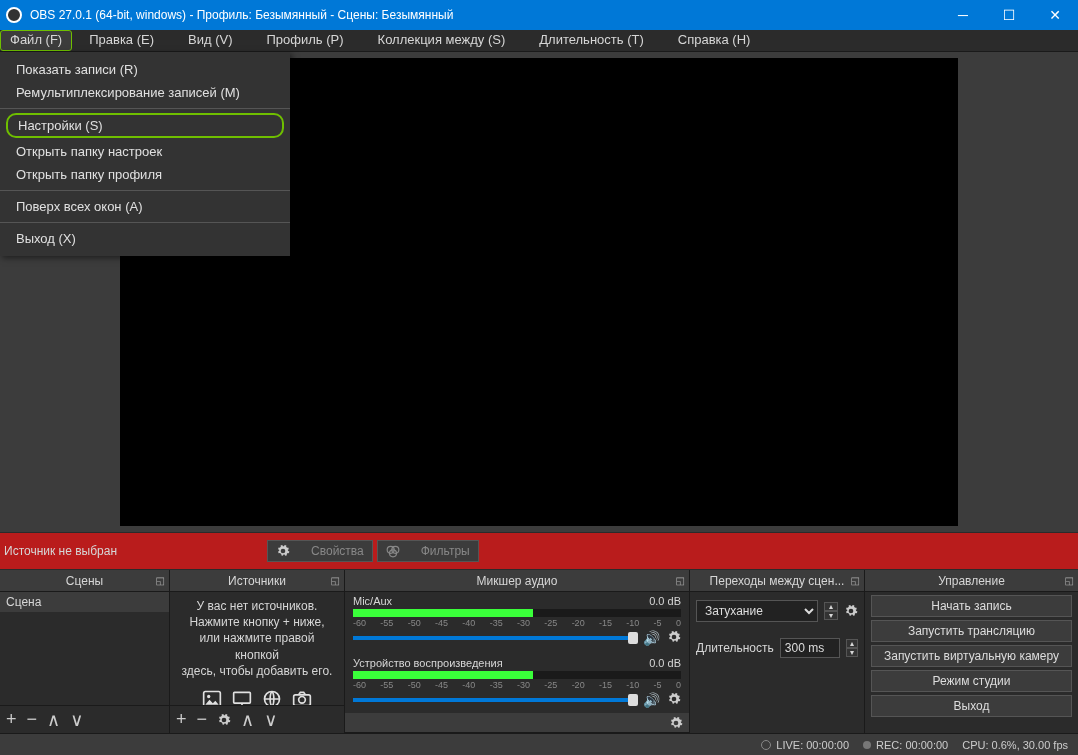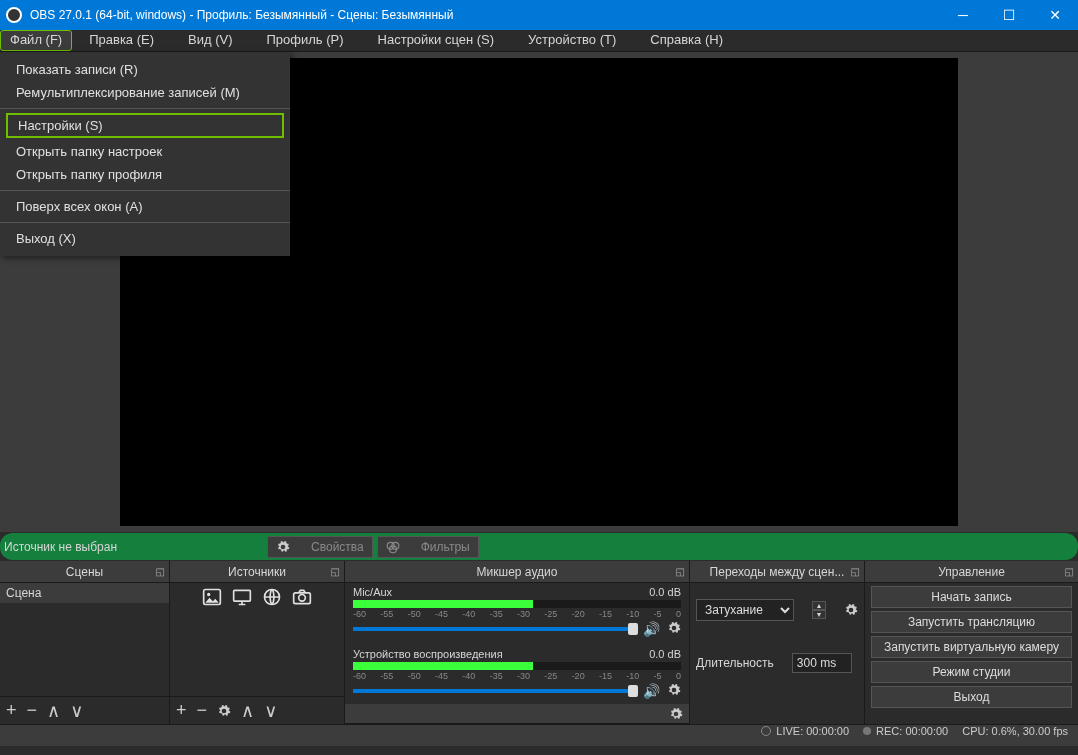--- a/index.html
+++ b/index.html
@@ -11,26 +11,26 @@
 .titlebar .win-btns { display: flex; }
 .titlebar .win-btn { width: 46px; height: 30px; display: flex; align-items: center; justify-content: center; font-size: 14px; }
 
 .menubar { background: #2b2b2b; height: 22px; display: flex; border-bottom: 1px solid #1a1a1a; }
 .menubar .menu-item { padding: 2px 17px; font-size: 13px; }
 .menubar .menu-item.active { background: #3c3c3c; border: 1px solid #6fbf00; border-radius: 3px; padding: 1px 9px; }
 
 .dropdown { position: absolute; top: 52px; left: 0; background: #333; width: 290px; padding: 6px 0; z-index: 10; box-shadow: 2px 2px 6px rgba(0,0,0,.5); }
 .dropdown .ditem { padding: 4px 16px; font-size: 13px; color: #e0e0e0; }
 .dropdown .sep { height: 1px; background: #555; margin: 4px 0; }
-.dropdown .ditem.hl { border: 2px solid #6fbf00; border-radius: 0; margin: 2px 6px; padding: 3px 10px; }
+.dropdown .ditem.hl { border: 2px solid #6fbf00; border-radius: 10px; margin: 2px 6px; padding: 3px 10px; }
 
 .preview-area { background: #3c3c3c; height: 480px; display: flex; justify-content: center; align-items: center; padding: 8px; }
 .preview { width: 838px; height: 468px; background: #000; }
 
-.toolbar-row { background: #15803d; height: 29px; display: flex; align-items: center; border-top: 1px solid #2b2b2b; border-bottom: 1px solid #2b2b2b; padding: 0 4px; border-radius: 13px; }
+.toolbar-row { background: #b91c1c; height: 38px; display: flex; align-items: center; border-top: 1px solid #2b2b2b; border-bottom: 1px solid #2b2b2b; padding: 0 4px; }
 .toolbar-row .src-label { font-size: 12px; padding-right: 150px; }
 .tbtn { background: #3c3c3c; border: 1px solid #555; padding: 3px 8px; display: inline-flex; align-items: center; gap: 21px; color: #888; font-size: 12px; }
 
 .docks { display: flex; height: 163px; background: #2b2b2b; }
 .dock { display: flex; flex-direction: column; border-right: 1px solid #1a1a1a; }
 .dock-header { background: #3c3c3c; height: 22px; display: flex; align-items: center; justify-content: center; font-size: 12px; position: relative; border-bottom: 1px solid #1a1a1a; }
 .dock-header .pop { position: absolute; right: 4px; font-size: 10px; color: #aaa; }
 .dock-body { flex: 1; background: #2b2b2b; overflow: hidden; }
 .dock-footer { height: 28px; background: #2b2b2b; display: flex; align-items: center; gap: 10px; padding: 0 6px; border-top: 1px solid #1a1a1a; }
 
@@ -46,31 +46,31 @@
 .mixer-ch .label-row { display:flex; justify-content:space-between; font-size:11px; }
 .mixer-ch .meter { height: 8px; margin-top: 2px; background: linear-gradient(to right, #3aff3a 0%, #3aff3a 62%, #ffe000 62%, #ffe000 82%, #ff3a3a 82%, #ff3a3a 100%); position:relative; }
 .mixer-ch .meter .mask{ position:absolute; right:0; top:0; bottom:0; width:45%; background:#1a1a1a; }
 .mixer-ch .ticks { display:flex; justify-content:space-between; font-size:9px; color:#888; margin-top:1px;}
 .mixer-ch .slider-row { display:flex; align-items:center; gap:6px; margin-top:2px;}
 .mixer-ch .slider { flex:1; height:4px; background:#0078d7; position:relative; }
 .mixer-ch .slider .thumb{ position:absolute; right:0; top:-4px; width:10px; height:12px; background:#ddd; border-radius:2px;}
 .mixer-ch .mico { display:flex; gap:6px; color:#ccc; font-size:14px;}
 
 .transitions { width: 175px; }
-.transitions .row { display:flex; align-items:center; gap:18px; padding:16px 6px; font-size:12px;}
+.transitions .row { display:flex; align-items:center; gap:6px; padding:8px 6px; font-size:12px;}
 .transitions select, .transitions .numbox { background:#222; color:#ddd; border:1px solid #555; font-size:12px; padding:2px 4px; }
 .transitions select{ flex:1; }
 .transitions .numbox{ width:60px; }
 .spinner{ width:14px; display:flex; flex-direction:column;}
 .spinner div{ height:9px; background:#333; border:1px solid #555; font-size:8px; text-align:center; line-height:7px;}
 
 .controls { flex:1; }
 .controls .cbtn { display:block; width: calc(100% - 12px); margin:3px 6px; background:#3c3c3c; border:1px solid #555; color:#ddd; font-size:12px; text-align:center; padding:3px 0;}
 
-.statusbar { height:22px; background:#3c3c3c; display:flex; align-items:flex-start; justify-content:flex-end; gap:14px; padding:0 10px; font-size:11px; color:#ccc; border-top:1px solid #1a1a1a;}
+.statusbar { height:22px; background:#3c3c3c; display:flex; align-items:center; justify-content:flex-end; gap:14px; padding:0 10px; font-size:11px; color:#ccc; border-top:1px solid #1a1a1a;}
 .statusbar .sitem{ display:flex; align-items:center; gap:5px;}
 .dot{ width:8px; height:8px; border-radius:50%; background:#777;}
 .ringicon{ width:10px; height:10px; border:1px solid #888; border-radius:50%;}
 
 .fbtn{ font-size:18px; color:#ccc; }
 .gear{ width:14px; height:14px; }
 .gear path{ fill:#ccc;}
 </style>
 </head>
 <body>
@@ -83,22 +83,22 @@
     <div class="win-btn">☐</div>
     <div class="win-btn">✕</div>
   </div>
 </div>
 
 <div class="menubar">
   <div class="menu-item active">Файл (F)</div>
   <div class="menu-item">Правка (E)</div>
   <div class="menu-item">Вид (V)</div>
   <div class="menu-item">Профиль (P)</div>
-  <div class="menu-item">Настройки сцен (S)</div>
-  <div class="menu-item">Устройство (T)</div>
+  <div class="menu-item">Коллекция между (S)</div>
+  <div class="menu-item">Длительность (T)</div>
   <div class="menu-item">Справка (H)</div>
 </div>
 
 <div class="dropdown">
   <div class="ditem">Показать записи (R)</div>
   <div class="ditem">Ремультиплексирование записей (M)</div>
   <div class="sep"></div>
   <div class="ditem hl">Настройки (S)</div>
   <div class="ditem">Открыть папку настроек</div>
   <div class="ditem">Открыть папку профиля</div>
@@ -147,20 +147,24 @@
       <span class="fbtn">∨</span>
     </div>
   </div>
 
   <div class="dock sources">
     <div class="dock-header">
       <span>Источники</span>
       <span class="pop">◱</span>
     </div>
     <div class="dock-body">
+      <div class="hint" style="white-space:pre-line;">У вас нет источников.
+Нажмите кнопку + ниже,
+или нажмите правой кнопкой
+здесь, чтобы добавить его.</div>
       <div class="icons-row">
         <svg width="22" height="20" viewBox="0 0 24 24">
             <rect x="2" y="3" width="20" height="18" rx="2" fill="none" stroke="#e0e0e0" stroke-width="2"></rect>
             <circle cx="8" cy="9" r="2"></circle>
             <path d="M4 19l5-6 4 4 3-3 4 5z"></path>
           </svg>
         <svg width="22" height="20" viewBox="0 0 24 24">
             <rect x="2" y="4" width="20" height="13" rx="1" fill="none" stroke="#e0e0e0" stroke-width="2"></rect>
             <path d="M8 21h8M12 17v4" stroke="#e0e0e0" stroke-width="2"></path>
           </svg>

